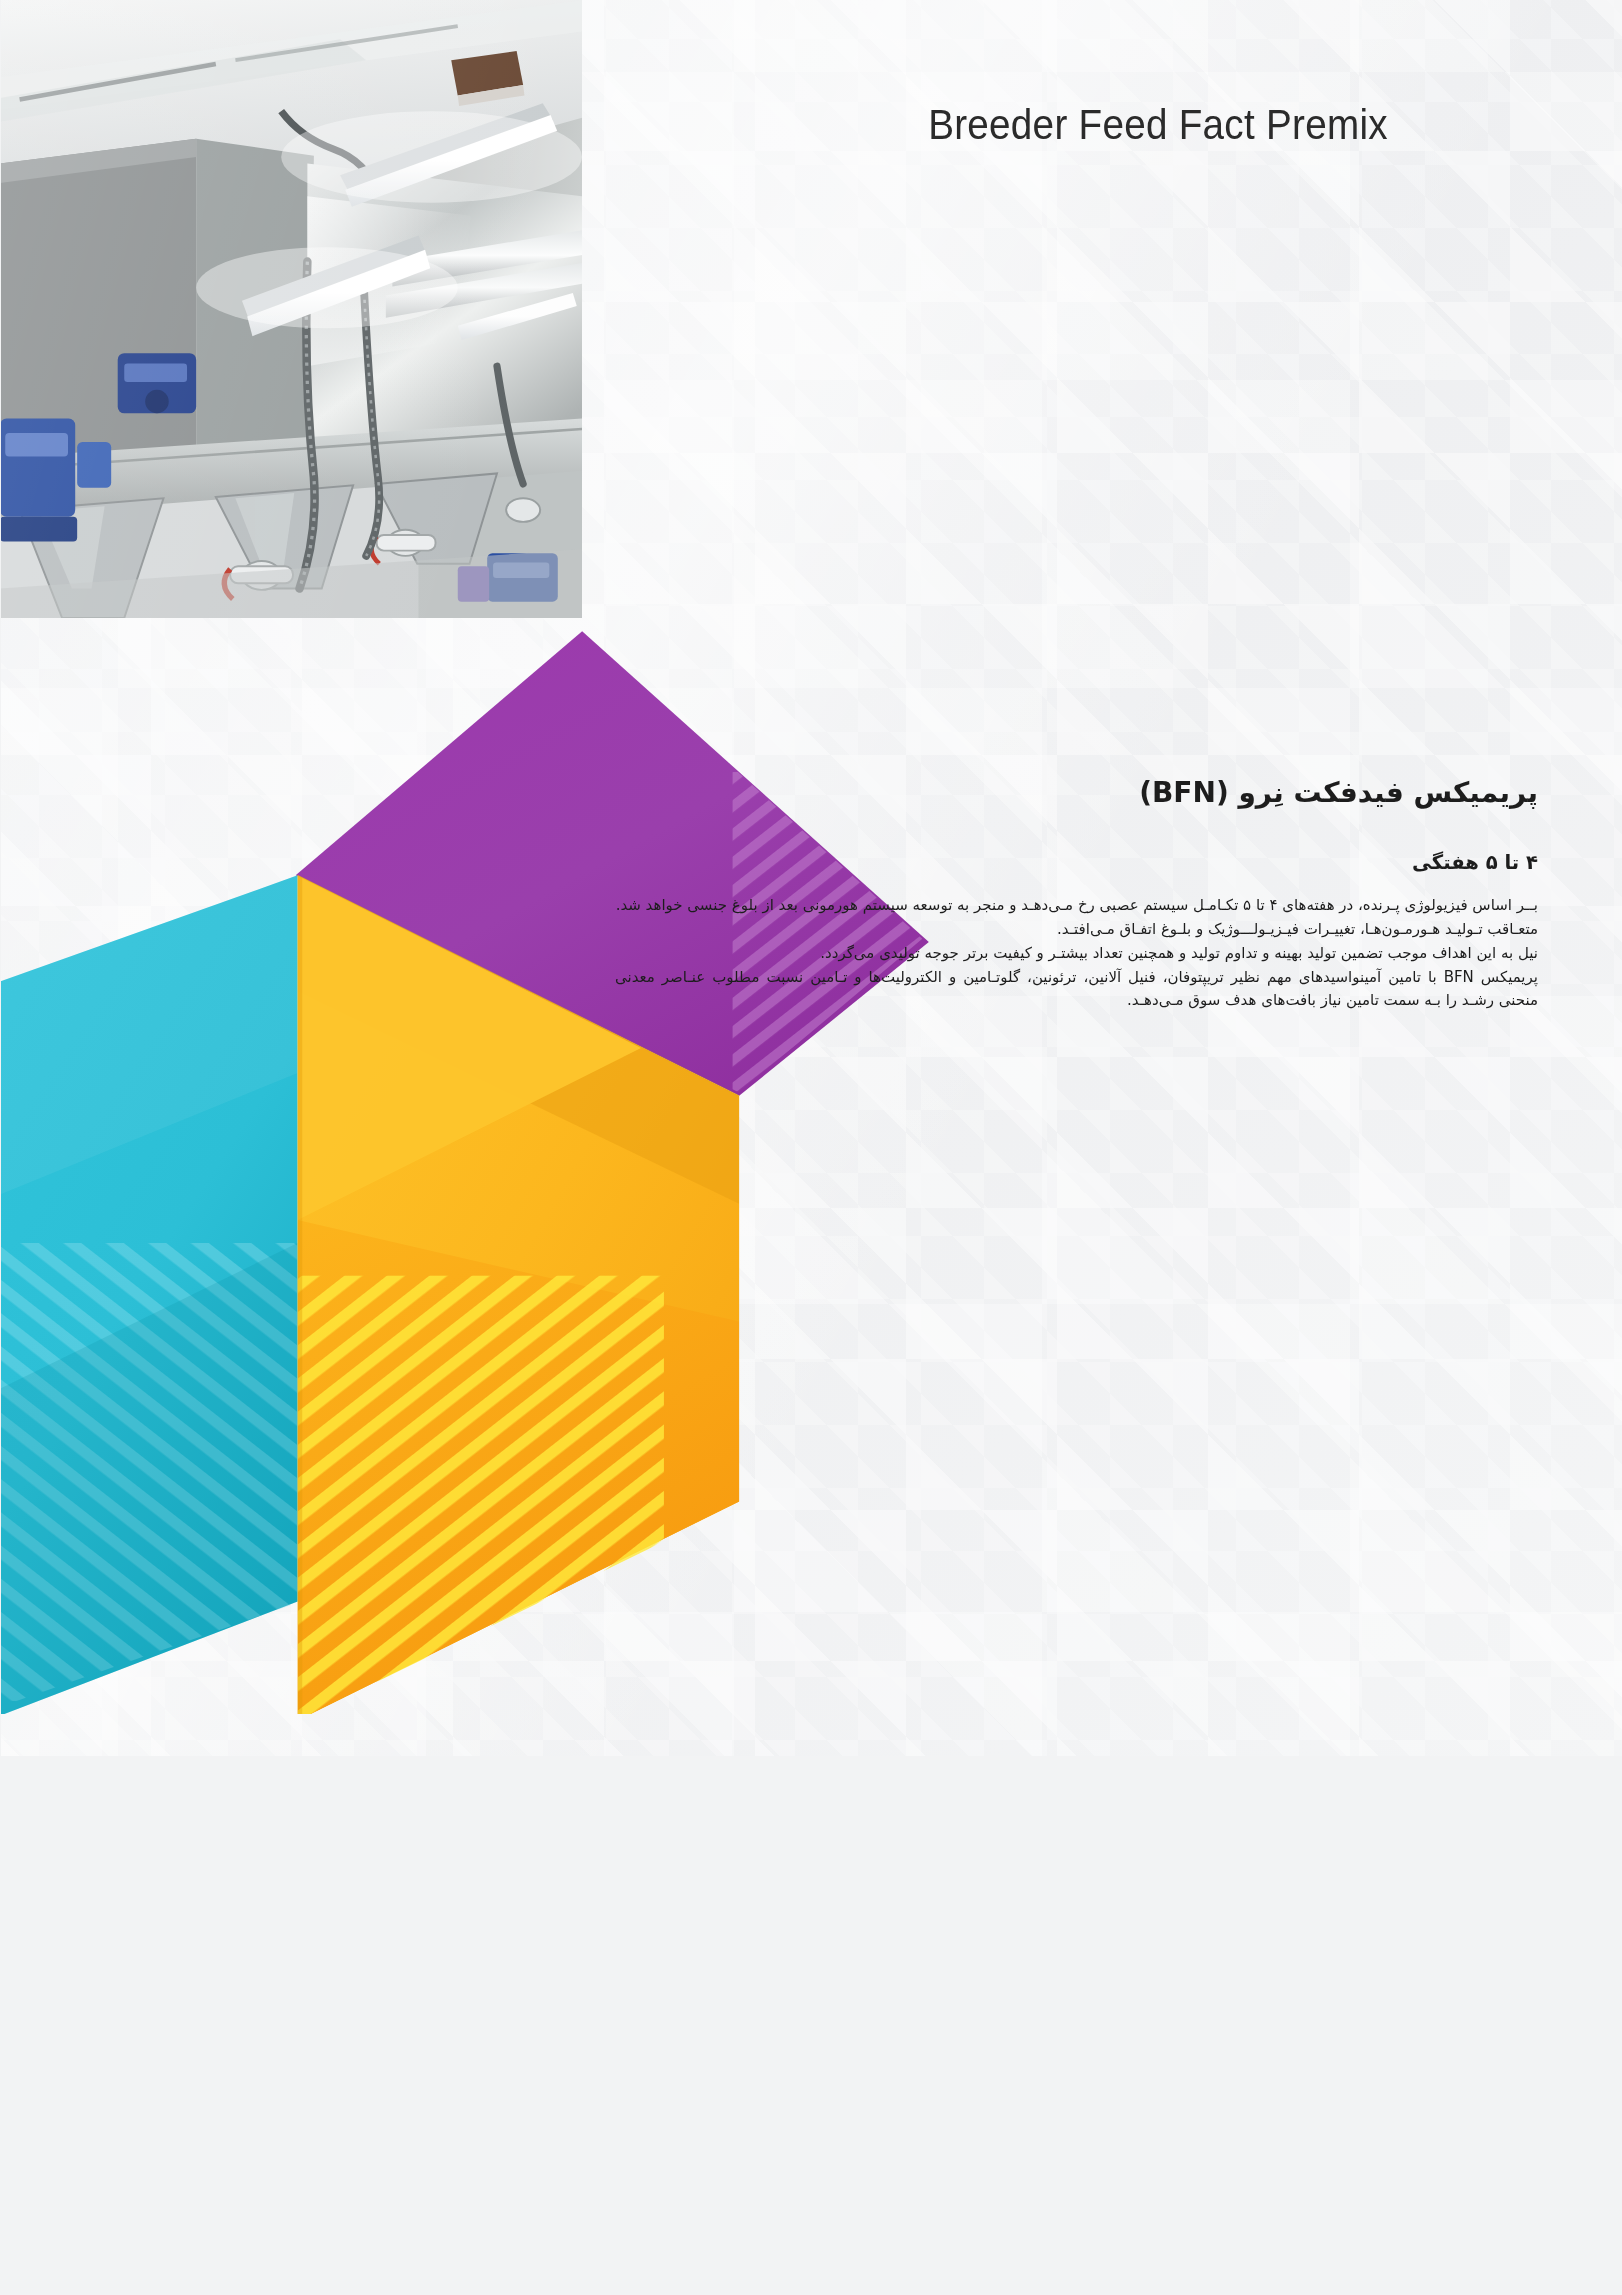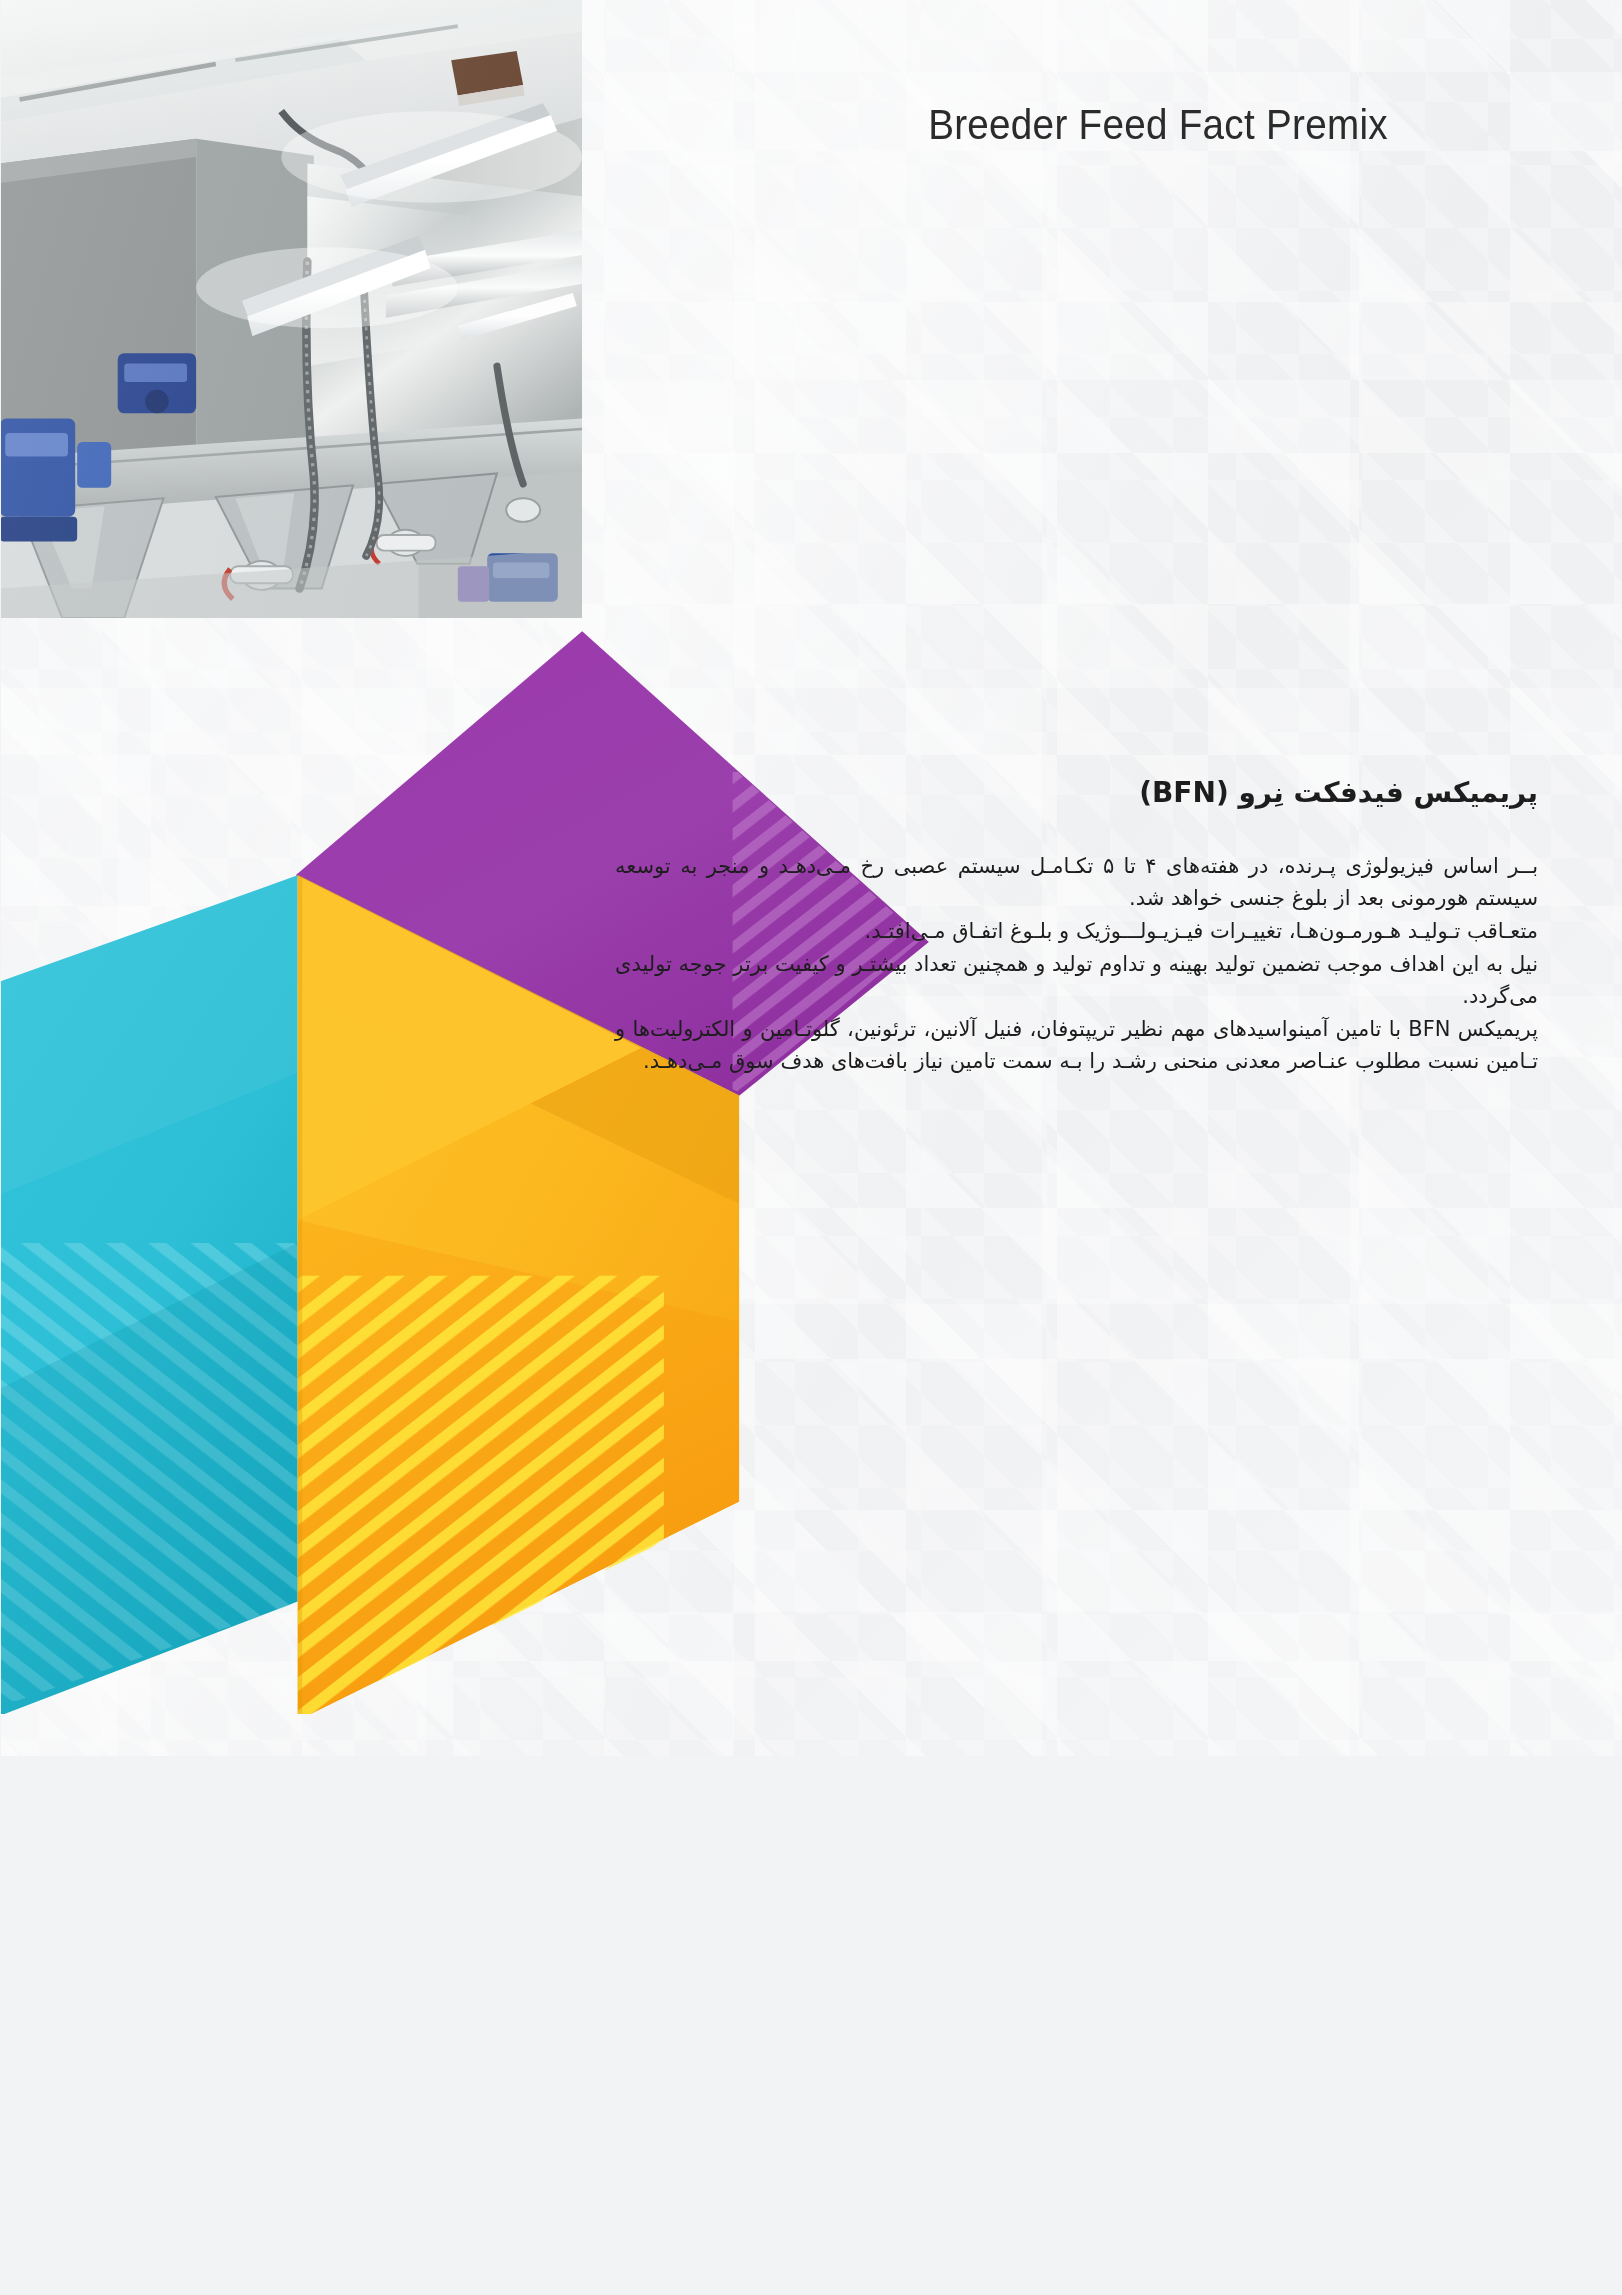--- a/index.html
+++ b/index.html
@@ -91,21 +91,21 @@
     margin:0 0 41px 0;
     white-space:nowrap;
   }
   .product-subtitle{
     font-size:19.6px;
     font-weight:700;
     color:#1d1d1d;
     margin:0 0 19.6px 0;
   }
   .body-copy{
-    font-size:21px;
+    font-size:15px;
     line-height:1.52;
     color:#1d1d1d;
     text-align:justify;
     text-justify:inter-word;
     margin:0;
   }
   .body-copy p{
     margin:0 0 1.3px 0;
     text-align:justify;
   }
@@ -365,20 +365,21 @@
       </g>
 
       <path d="M455 398 L1130 735" stroke="#e2a417" stroke-width="2" opacity=".4" fill="none"></path>
     </svg>
   </div>
 
   <div class="content">
 
     <h1 class="product-title">پریمیکس فیدفکت نِرو  (BFN)</h1>
 
+    <h2 class="product-subtitle">۴ تا ۵ هفتگی</h2>
 
     <div class="body-copy">
       <p>بــر اساس فیزیولوژی پـرنده، در هفته‌های ۴ تا ۵ تکـامـل سیستم عصبی رخ مـی‌دهـد و منجر به توسعه سیستم هورمونی بعد از بلوغ جنسی خواهد شد.</p>
       <p>متعـاقب تـولیـد هـورمـون‌هـا، تغییـرات فیـزیـولـــوژیک و بلـوغ اتفـاق مـی‌افتـد.</p>
       <p>نیل به این اهداف موجب تضمین تولید بهینه و تداوم تولید و همچنین تعداد بیشتـر و کیفیت برتر جوجه تولیدی می‌گردد.</p>
       <p>پریمیکس BFN با تامین آمینواسیدهای مهم نظیر تریپتوفان، فنیل آلانین، ترئونین، گلوتـامین و الکترولیت‌ها و تـامین نسبت مطلوب عنـاصر معدنی منحنی رشـد را بـه سمت تامین نیاز بافت‌های هدف سوق مـی‌دهـد.</p>
     </div>
   </div>
 
   <div class="footer-bar">

